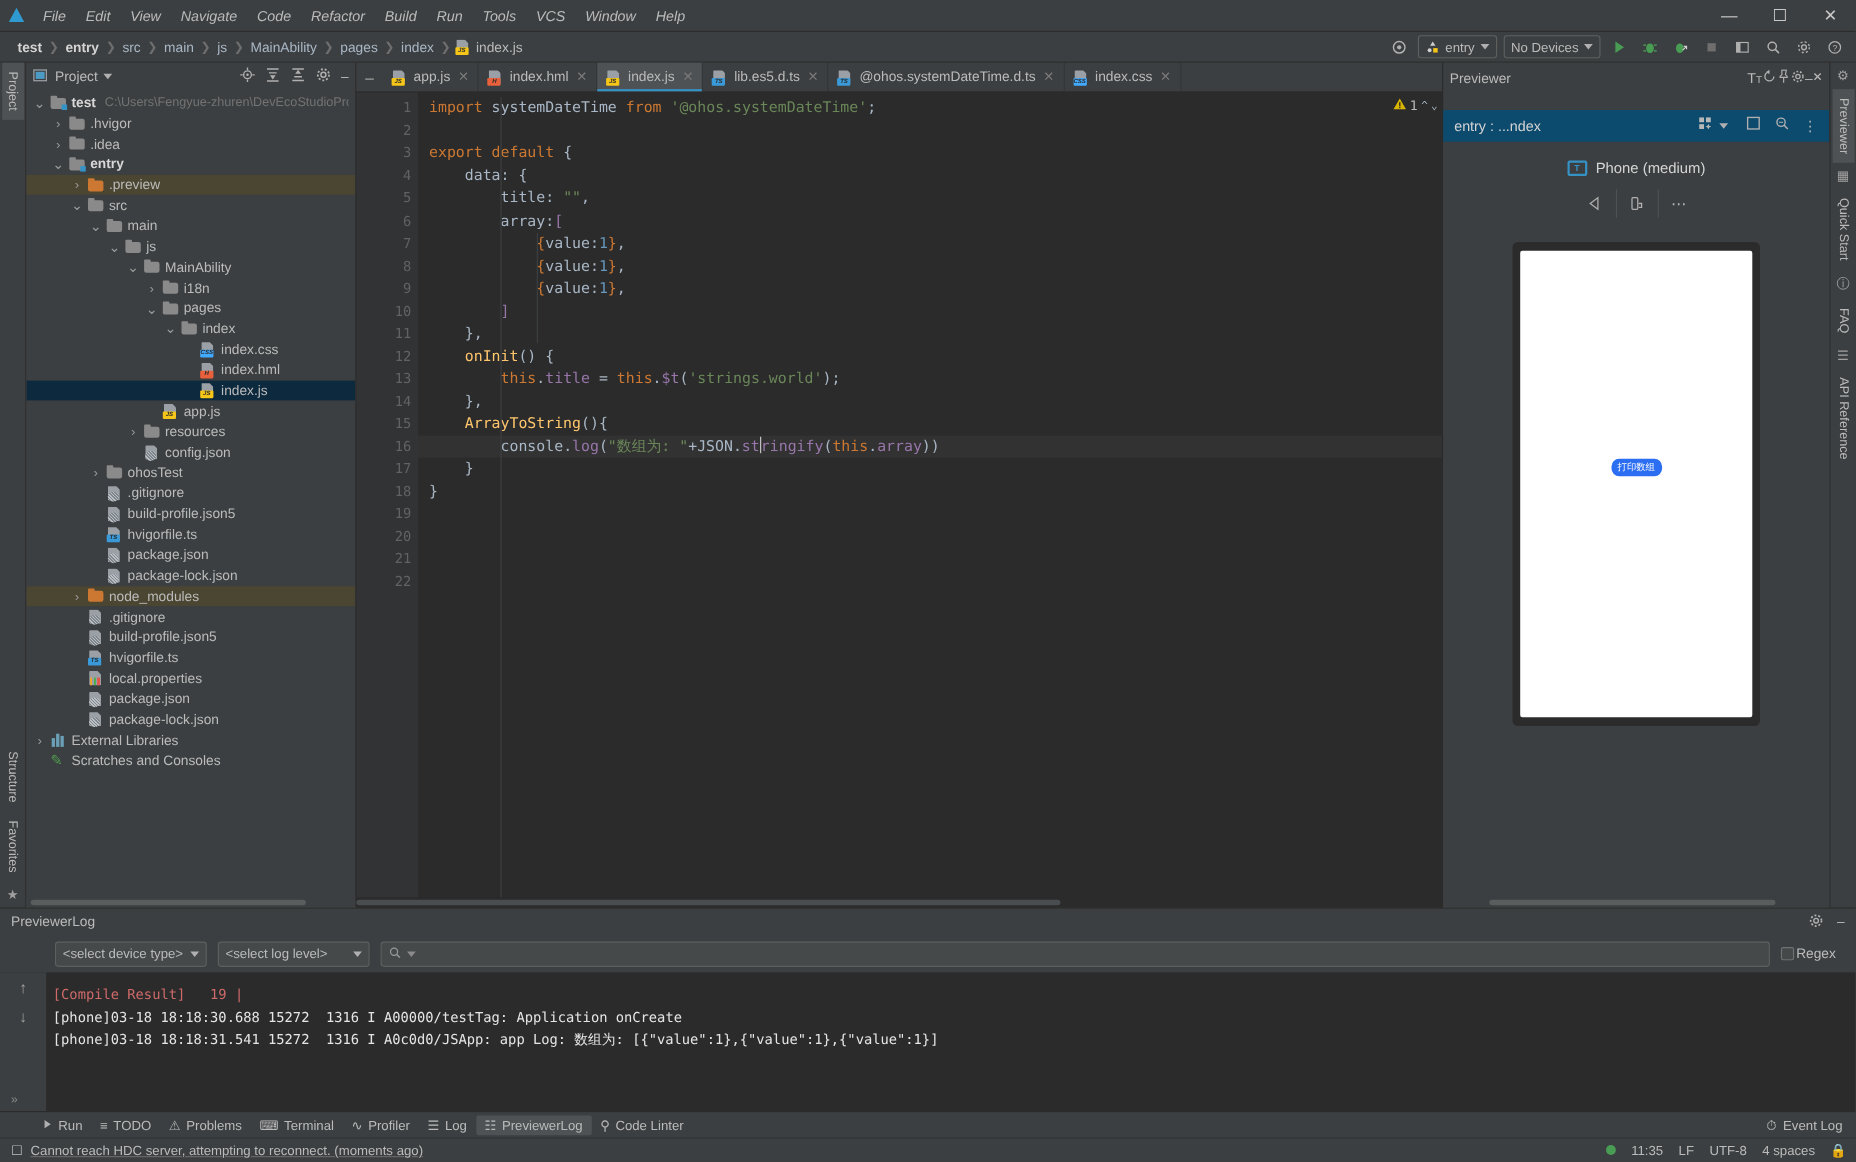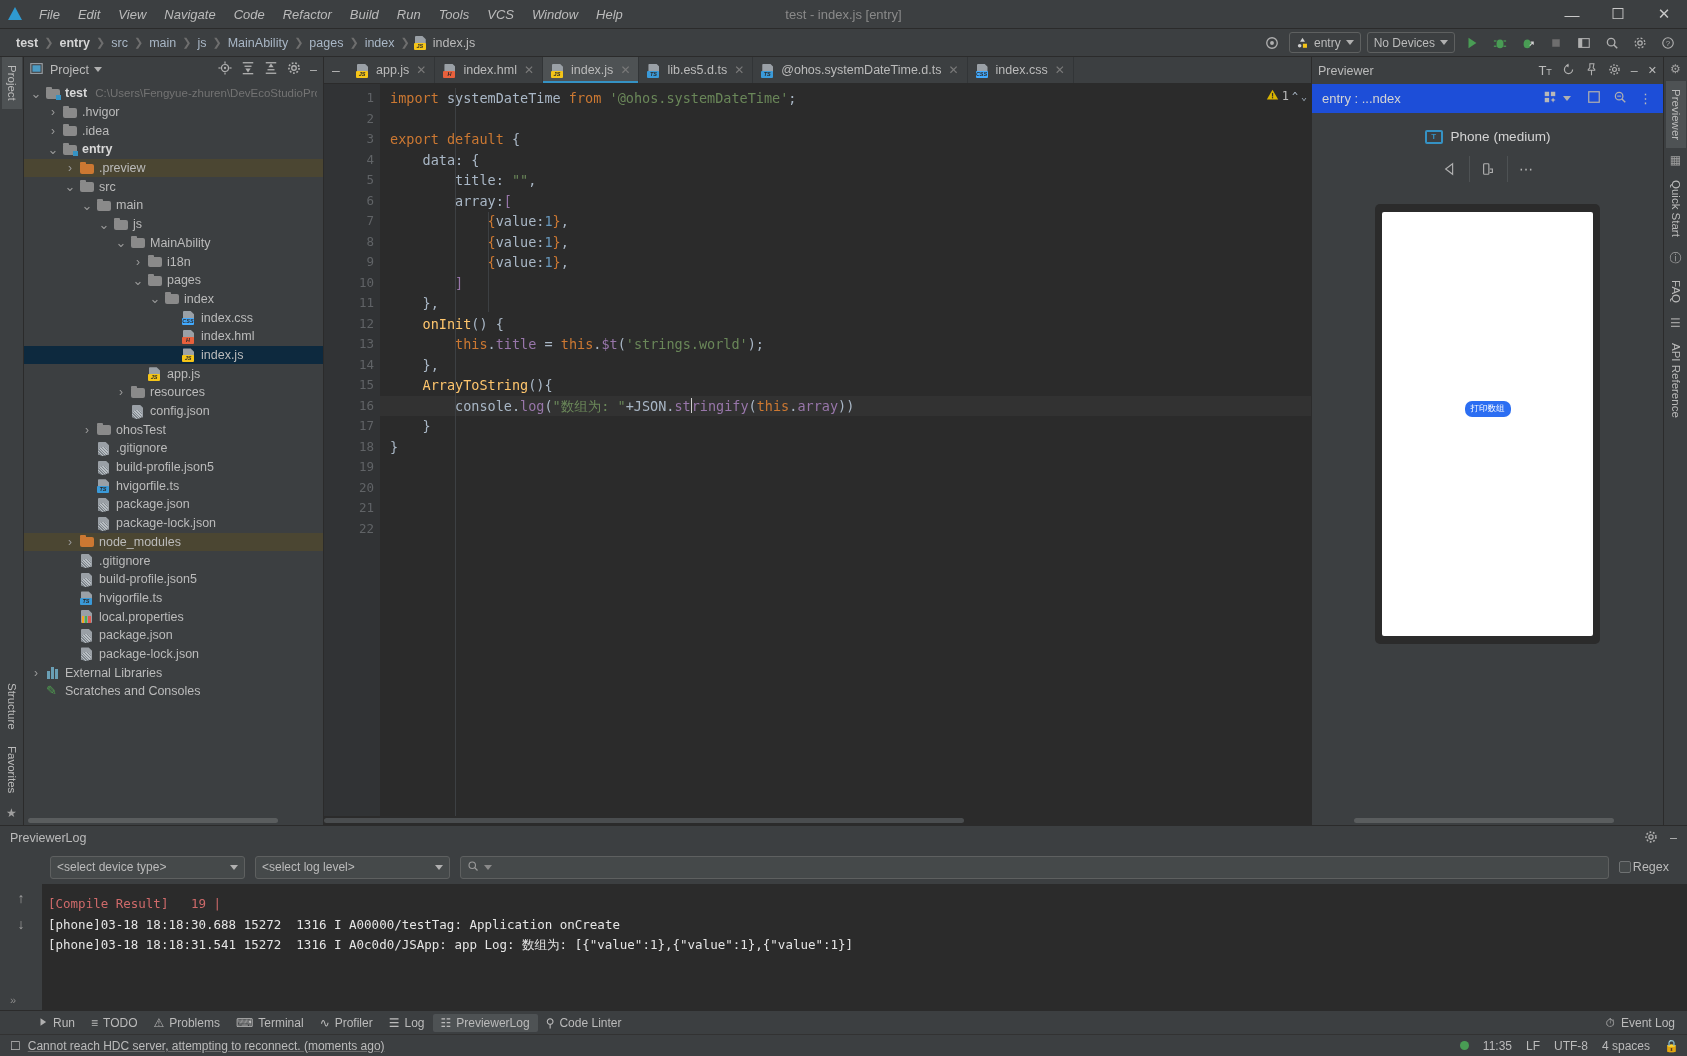--- a/index.html
+++ b/index.html
@@ -159,22 +159,22 @@
     position: absolute; top: 0px; right: 0px; width: 62px; height: 24px; display:flex; align-items:center;
     justify-content:flex-end; gap:3px; padding-right:4px; font-size:12px; color:#a9b7c6; z-index:5;
   }
   .warnbar .wcount { color:#bbbbbb; font-size:12px;}
   .ed-hscroll { height: 9px; background:#2b2b2b; flex: 0 0 9px; position:relative;}
   .ed-hscroll i { position:absolute; left:0; top:2px; width:640px; height:5px; background:#4a4d4f; border-radius:3px; display:block;}
 
   
   .previewer { width: 352px; flex: 0 0 352px; background: #3c3f41; display: flex; flex-direction: column; border-left:1px solid #2b2b2b;}
   .pv-head { height: 27px; display: flex; align-items: center; padding: 0 6px; font-size: 12.5px; color: #bbbbbb; flex:0 0 27px;}
-  .pv-head .acts { margin-left: auto; display: flex; align-items: center; gap: 10px; }
-  .pv-sub { height: 29px; background: #1d4ed8; display: flex; align-items: center; padding: 0 10px; flex:0 0 29px;}
+  .pv-head .acts { margin-left: auto; display: flex; align-items: center; }
+  .pv-sub { height: 29px; background: #0c4a6e; display: flex; align-items: center; padding: 0 10px; flex:0 0 29px;margin-top:16px;}
   .pv-sub .t { font-size: 13px; color: #d4d4d4; }
   .pv-sub .r { margin-left: auto; display: flex; align-items: center; gap: 12px; }
   .pv-boxbtn { display:flex; align-items:center; gap:6px; padding:2px 4px; border-radius:3px;}
   .pv-body { flex: 1; background: #3c3f41; display: flex; flex-direction: column; align-items: center; position:relative;}
   .dev-label { display: flex; align-items: center; gap: 8px; margin-top: 16px; font-size: 13.5px; color: #d4d4d4; }
   .dev-badge { width: 18px; height: 14px; border: 2px solid #3592c4; border-radius: 2px; color:#3592c4; font-size:8px;
     display:flex; align-items:center; justify-content:center; font-weight:bold;}
   .dev-ctrls { margin-top: 12px; display: flex; align-items: center; }
   .dev-btn { width: 38px; height: 26px; display: flex; align-items: center; justify-content: center; color:#b4b4b4; font-size:14px;}
   .dev-btn + .dev-btn { border-left: 1px solid #4e5254; }
@@ -193,21 +193,21 @@
 
   
   .rightrail { width: 24px; background: #3c3f41; border-left:1px solid #2b2b2b; flex:0 0 24px; display:flex; flex-direction:column; align-items:center;}
 
   
   .logpanel { height: 185px; flex: 0 0 185px; background: #3c3f41; display: flex; flex-direction: column; border-top: 1px solid #2b2b2b;}
   .log-head { height: 24px; display: flex; align-items: center; padding: 0 10px; font-size: 12.5px; color:#bbbbbb; flex:0 0 24px;}
   .log-head .acts { margin-left: auto; display:flex; gap: 12px; align-items:center;}
   .log-filters { height: 34px; display:flex; align-items:center; gap: 10px; padding: 0 8px 0 50px; flex:0 0 34px;}
   .sel-box {
-    width: 195px; height: 23px; background:#45494a; border:1px solid #5e6060; border-radius:3px;
+    width: 138px; height: 23px; background:#45494a; border:1px solid #5e6060; border-radius:3px;
     display:flex; align-items:center; padding:0 6px; font-size:12px; color:#bbbbbb;
   }
   .sel-box .caret { margin-left:auto; }
   .search-box {
     flex:1; height:23px; background:#45494a; border:1px solid #5e6060; border-radius:3px; display:flex;
     align-items:center; padding: 0 6px; gap:5px; font-size:12px; color:#8a8a8a;
   }
   .regex { display:flex; align-items:center; gap:2px; font-size:12.5px; color:#bbbbbb; padding-right:10px;}
   .cb { width:12px; height:12px; border:1px solid #6f7273; background:#45494a; border-radius:2px;}
   .log-body { flex:1; background:#2b2b2b; display:flex; min-height:0; position:relative;}
@@ -255,21 +255,20 @@
       <div class="menu-item"><span>Navigate</span></div>
       <div class="menu-item"><span>Code</span></div>
       <div class="menu-item"><span>Refactor</span></div>
       <div class="menu-item"><span>Build</span></div>
       <div class="menu-item"><span>Run</span></div>
       <div class="menu-item"><span>Tools</span></div>
       <div class="menu-item"><span>VCS</span></div>
       <div class="menu-item"><span>Window</span></div>
       <div class="menu-item"><span>Help</span></div>
     </div>
-    <div class="win-title">test - index.js [entry]</div>
     <div class="wincontrols">
       <div class="wc">—</div>
       <div class="wc">☐</div>
       <div class="wc close">✕</div>
     </div>
   </div>
 
   <div class="navbar">
     <div class="crumbs">
       <span class="crumb bold">test</span>

